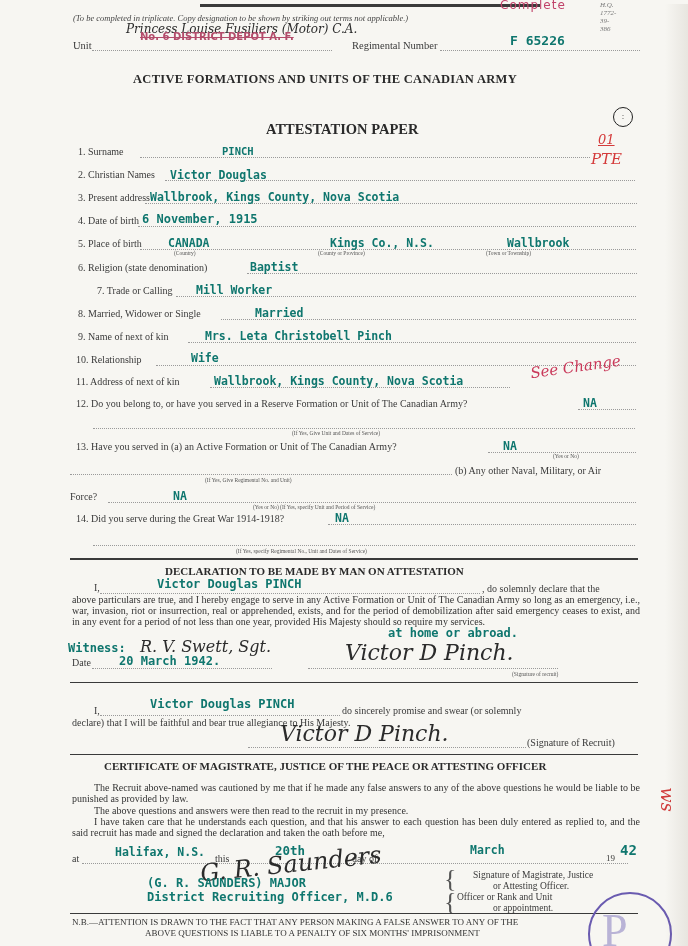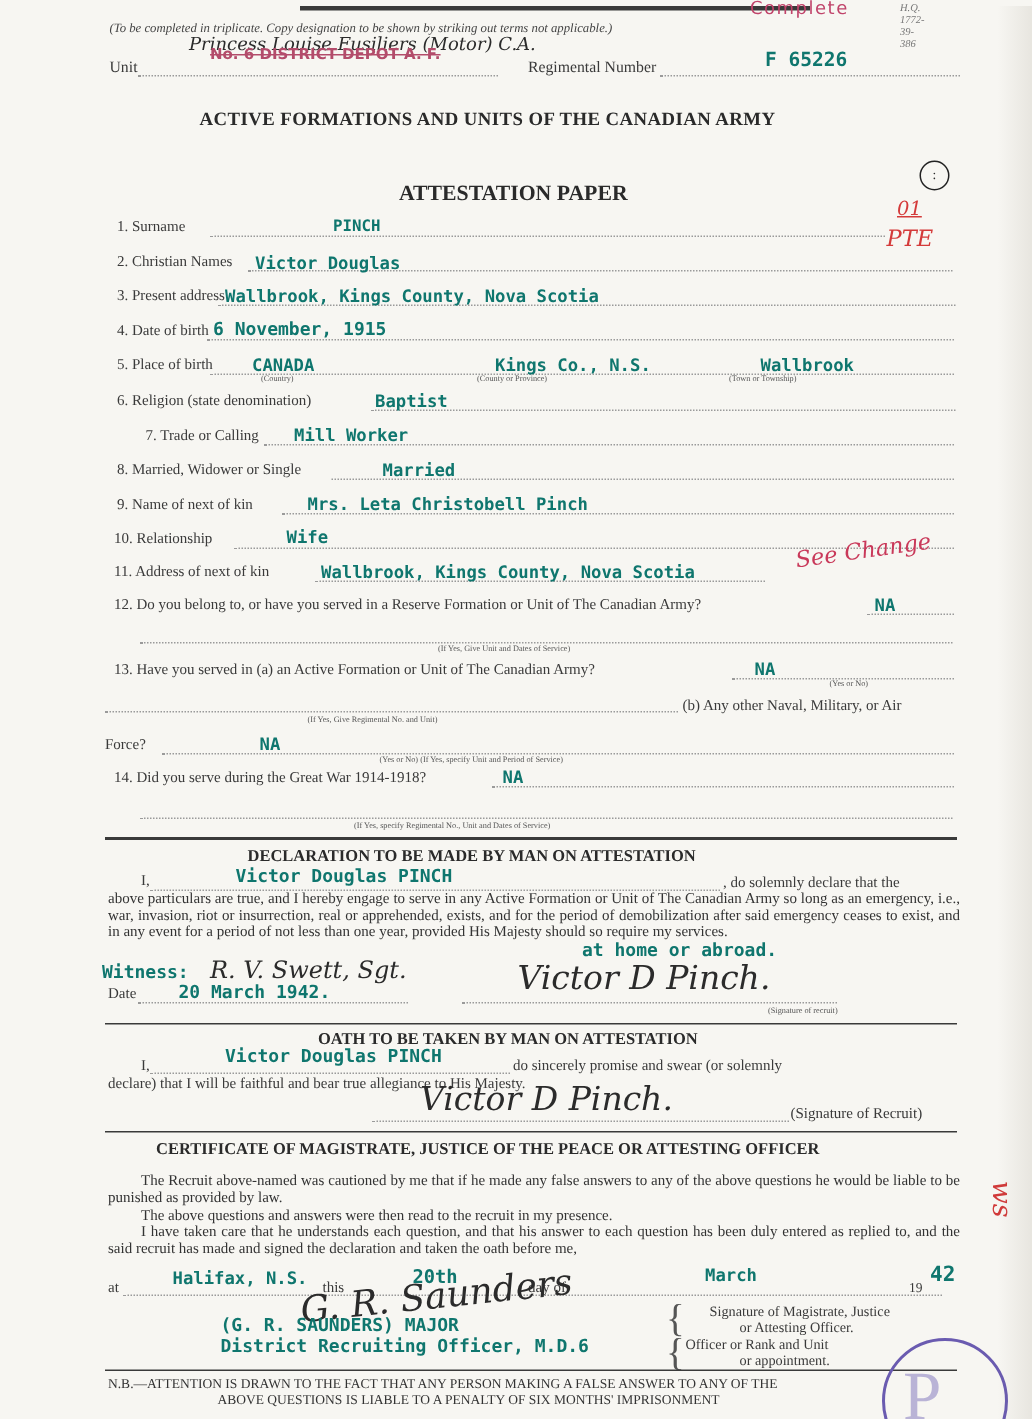--- a/index.html
+++ b/index.html
@@ -145,21 +145,20 @@
   <div class="abs hand" style="left:140px;top:633px;font-size:16px;">R. V. Swett, Sgt.</div>
   <div class="abs label" style="left:72px;top:653px;">Date</div>
   <div class="dots" style="left:92px;top:664px;width:180px;"></div>
   <div class="abs tw" style="left:119px;top:650px;font-size:12px;">20 March 1942.</div>
   <div class="dots" style="left:308px;top:664px;width:250px;"></div>
   <div class="abs hand" style="left:345px;top:636px;font-size:22px;">Victor D Pinch.</div>
   <div class="abs caption" style="left:512px;top:667px;">(Signature of recruit)</div>
 
   <div class="rule" style="left:70px;top:678px;width:568px;height:1px;"></div>
 
-  <div class="abs sec-title" style="left:212px;top:683px;">OATH TO BE TAKEN BY MAN ON ATTESTATION</div>
   <div class="abs label" style="left:94px;top:701px;">I,</div>
   <div class="dots" style="left:100px;top:711px;width:240px;"></div>
   <div class="abs tw" style="left:150px;top:693px;font-size:12px;">Victor Douglas PINCH</div>
   <div class="abs label" style="left:342px;top:701px;">do sincerely promise and swear (or solemnly</div>
   <div class="abs label" style="left:72px;top:713px;">declare) that I will be faithful and bear true allegiance to His Majesty.</div>
   <div class="dots" style="left:248px;top:743px;width:278px;"></div>
   <div class="abs hand" style="left:280px;top:717px;font-size:22px;">Victor D Pinch.</div>
   <div class="abs label" style="left:527px;top:733px;">(Signature of Recruit)</div>
 
   <div class="rule" style="left:70px;top:750px;width:568px;height:1px;"></div>

